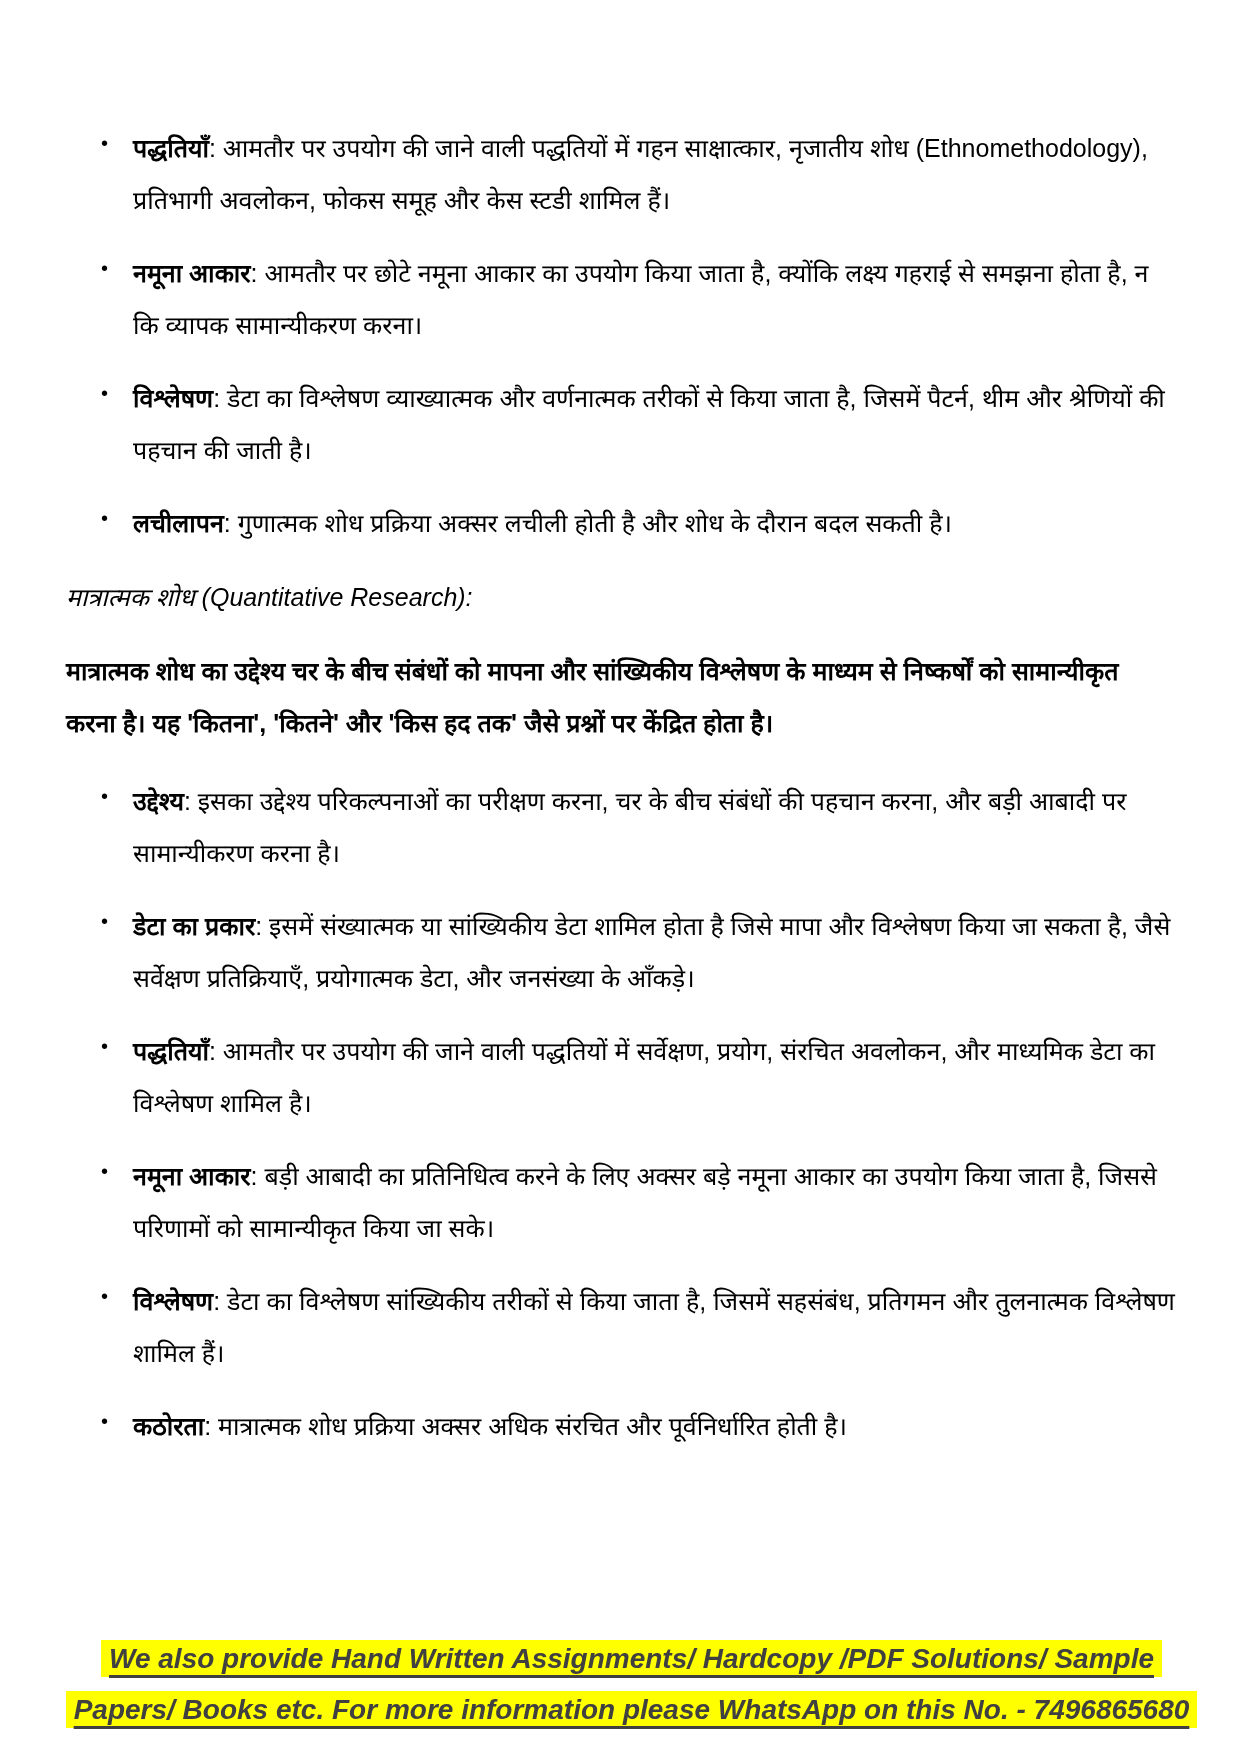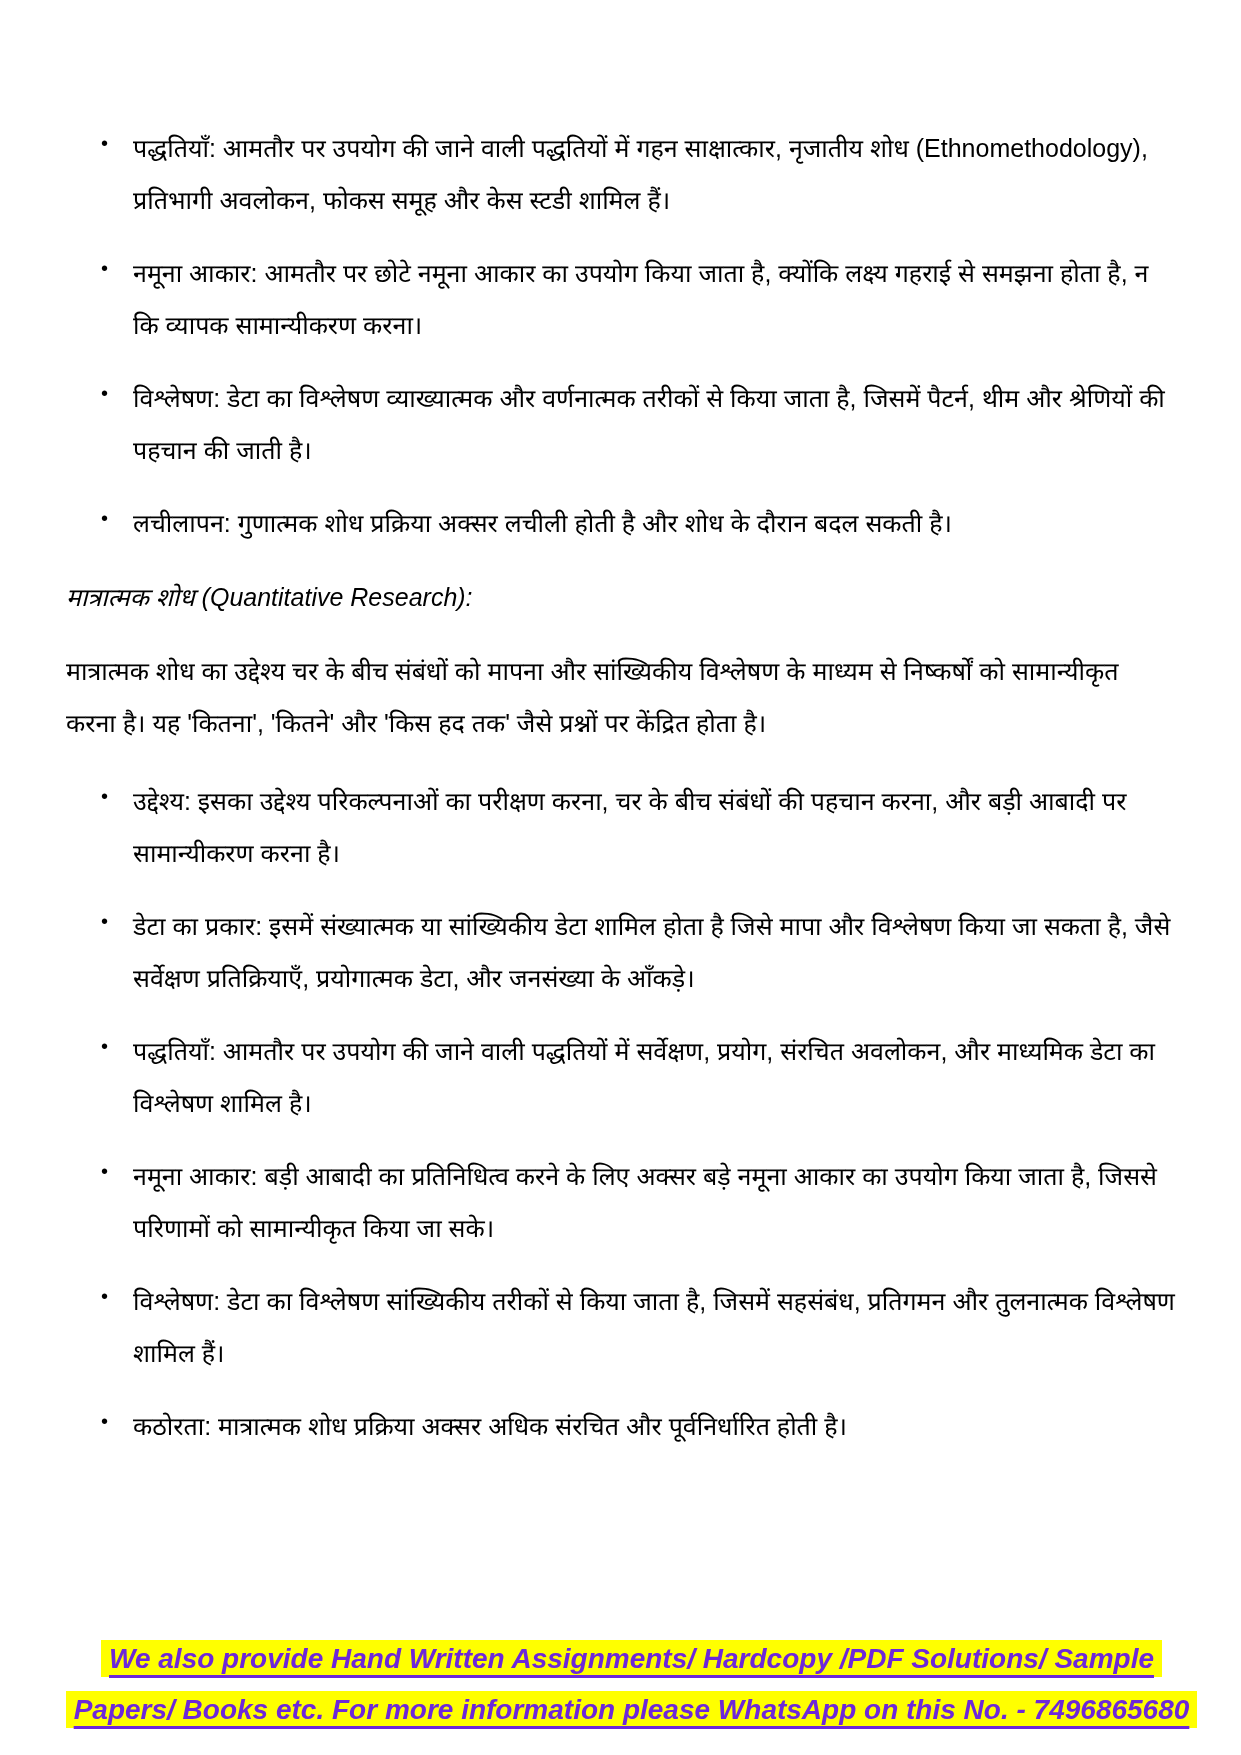--- a/index.html
+++ b/index.html
@@ -36,46 +36,47 @@
     padding-left: 67px;
     margin-bottom: 21px;
   }
   .marker {
     position: absolute;
     left: 35px;
     top: 1px;
     font-size: 20px;
   }
   .label {
-    font-weight: normal;
+    font-weight: bold;
   }
   .heading {
     margin: 22px 0 22px 0;
     font-style: italic;
   }
   .para {
     margin: 0 8px 26px 0;
+    font-weight: bold;
   }
   ul.second {
     margin-top: 16px;
   }
   .footer {
     position: absolute;
     top: 1634px;
     left: 52px;
     right: 30px;
     text-align: center;
     font-size: 28px;
     line-height: 1.82;
     font-weight: bold;
     font-style: italic;
   }
   .footer .hl {
     background: #ffff00;
-    color: #6d28d9;
+    color: #404040;
     text-decoration: underline;
     text-decoration-thickness: 3px;
     text-underline-offset: 7px;
     padding: 3px 8px;
     -webkit-box-decoration-break: clone;
     box-decoration-break: clone;
   }
 </style>
 </head>
 <body>

